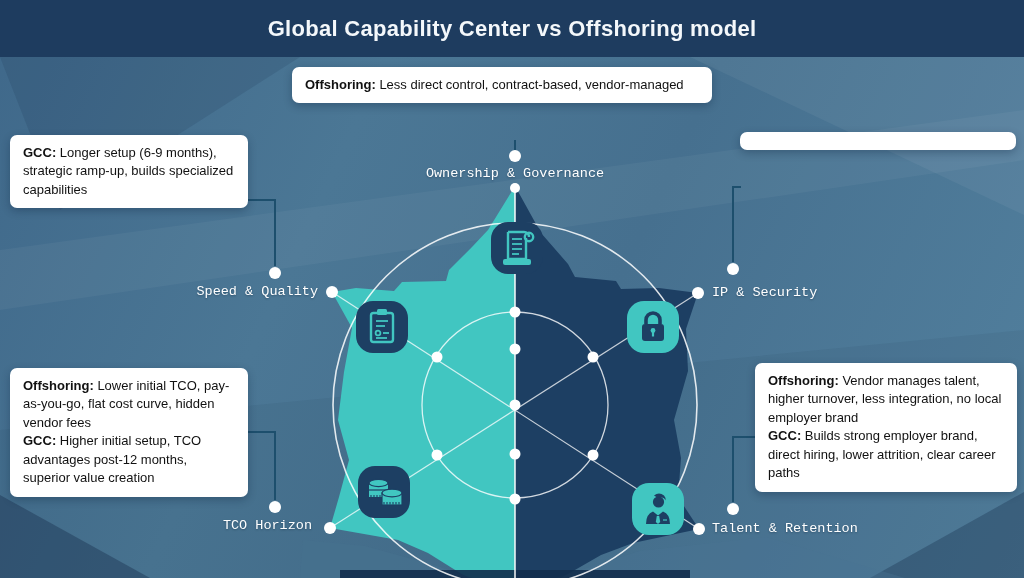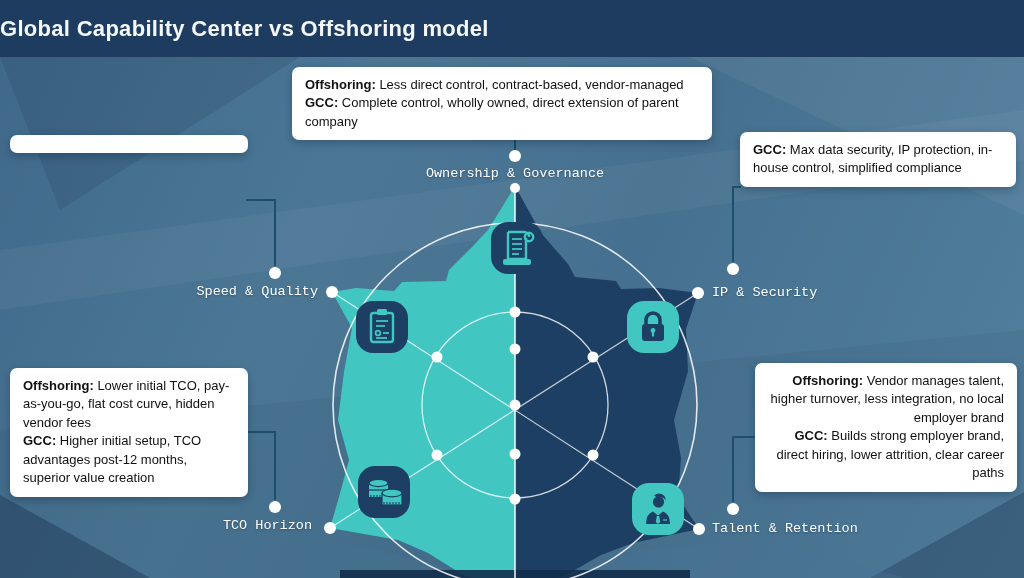--- a/index.html
+++ b/index.html
@@ -1,33 +1,33 @@
 <!DOCTYPE html>
 <html><head>
 <meta charset="utf-8">
 <style>
   html,body{margin:0;padding:0;}
   body{font-family:"Liberation Sans","DejaVu Sans",sans-serif;}
   .stage{position:relative;width:1024px;height:578px;overflow:hidden;
          background:linear-gradient(115deg,#3f688a 0%,#4b7795 32%,#46708f 58%,#52809e 100%);}
   .banner{position:absolute;left:0;top:0;width:1024px;height:57px;background:#1e3c5f;
-          display:flex;align-items:center;justify-content:flex-start;}
+          display:flex;align-items:center;justify-content:center;}
   .banner h1{margin:0;color:#f4f8fb;font-size:22px;font-weight:bold;letter-spacing:.3px;}
   .chart-svg{position:absolute;left:0;top:0;}
   .axis-label{position:absolute;color:#ffffff;font-size:13.5px;white-space:nowrap;
               text-shadow:0 1px 2px rgba(10,30,50,.35);font-family:Liberation Mono, monospace;}
   .callout{position:absolute;background:#ffffff;border-radius:7px;padding:9px 13px;
            color:#111111;font-size:13px;line-height:1.42;
            box-shadow:0 3px 8px rgba(10,30,55,.30);}
   .callout b{font-weight:bold;}
   .co-top{left:292px;top:67px;width:394px;}
   .co-ul{left:10px;top:135px;width:212px;}
   .co-ur{left:740px;top:132px;width:250px;}
   .co-ll{left:10px;top:368px;width:212px;}
-  .co-lr{left:755px;top:363px;width:236px;text-align:right;}
+  .co-lr{left:755px;top:363px;width:236px;}
 </style>
 </head>
 <body>
 
 <div class="stage">
 
   <svg class="chart-svg" width="1024" height="578" viewBox="0 0 1024 578">
 
     <g>
       <polygon points="0,57 300,57 60,210" fill="rgba(18,42,72,0.14)"></polygon>
@@ -171,28 +171,27 @@
   </div>
 
   <div class="axis-label" style="left:515px;top:166px;transform:translateX(-50%);">Ownership &amp; Governance</div>
   <div class="axis-label" style="right:706px;top:284px;">Speed &amp; Quality</div>
   <div class="axis-label" style="left:712px;top:285px;">IP &amp; Security</div>
   <div class="axis-label" style="right:712px;top:518px;">TCO Horizon</div>
   <div class="axis-label" style="left:712px;top:521px;">Talent &amp; Retention</div>
 
   <div class="callout co-top">
     <div><b>Offshoring:</b><span> Less direct control, contract-based, vendor-managed</span></div>
-    <div><b>GCC:</b><span> Complete control, wholly owned, direct extension of parent company</span></div>
   </div>
 
   <div class="callout co-ul">
+    <div><b>GCC:</b><span> Longer setup (6-9 months), strategic ramp-up, builds specialized capabilities</span></div>
   </div>
 
   <div class="callout co-ur">
-    <div><b>GCC:</b><span> Max data security, IP protection, in-house control, simplified compliance</span></div>
   </div>
 
   <div class="callout co-ll">
     <div><b>Offshoring:</b><span> Lower initial TCO, pay-as-you-go, flat cost curve, hidden vendor fees</span></div>
     <div><b>GCC:</b><span> Higher initial setup, TCO advantages post-12 months, superior value creation</span></div>
   </div>
 
   <div class="callout co-lr">
     <div><b>Offshoring:</b><span> Vendor manages talent, higher turnover, less integration, no local employer brand</span></div>
     <div><b>GCC:</b><span> Builds strong employer brand, direct hiring, lower attrition, clear career paths</span></div>

